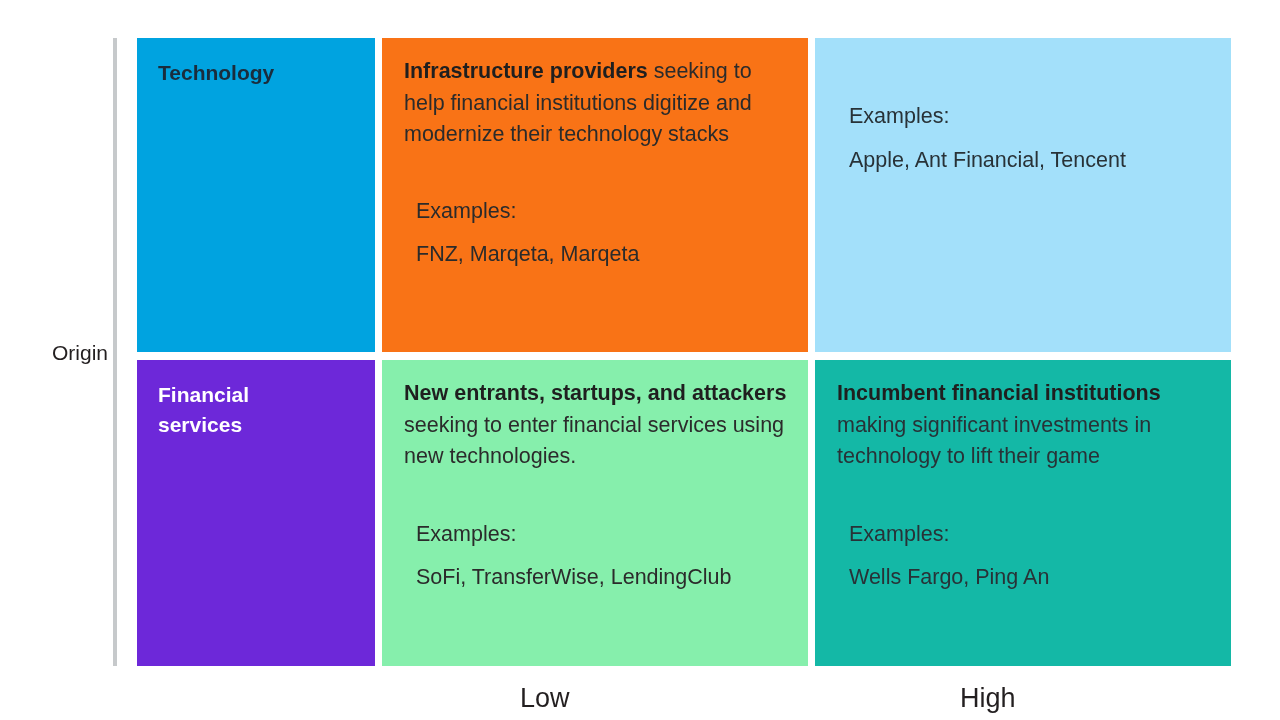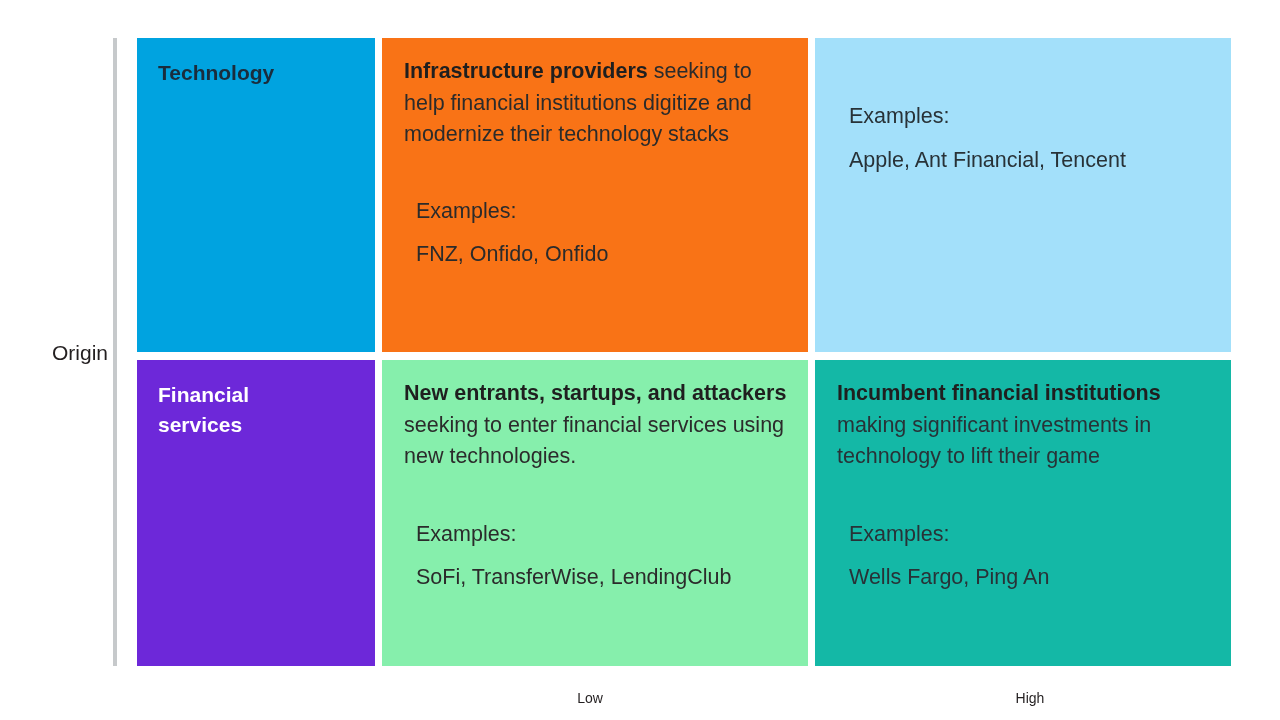--- a/index.html
+++ b/index.html
@@ -111,24 +111,24 @@
 
   .examples-gap-tl { height: 33px; }
   .examples-gap-tr { height: 33px; }
   .examples-gap-bl { height: 34px; }
   .examples-gap-br { height: 34px; }
 
   
   .x-tick {
     position: absolute;
     top: 684px;
-    font-size: 14px;
+    font-size: 27px;
     line-height: 28px;
     color: #231f20;
-    text-align: center;
+    text-align: left;
   }
   .x-low  { left: 520px; width: 140px; }
   .x-high { left: 960px; width: 140px; }
 </style>
 </head>
 <body>
 
 <div id="canvas">
 
   <div class="y-axis-label">Origin</div>
@@ -137,21 +137,21 @@
   <div class="grid">
 
     <div class="cell rowhead rowhead-tech">
       <div class="rowhead-text">Technology</div>
     </div>
 
     <div class="cell content c-tl">
       <p class="body-text"><span class="lead">Infrastructure providers</span><span> seeking to help financial institutions digitize and modernize their technology stacks</span></p>
       <div class="examples-gap-tl"></div>
       <div class="examples">Examples:</div>
-      <div class="examples">FNZ, Onfido, Onfido</div>
+      <div class="examples">FNZ, Marqeta, Marqeta</div>
     </div>
 
     <div class="cell content c-tr">
       <div class="examples-gap-tr"></div>
       <div class="examples">Examples:</div>
       <div class="examples">Apple, Ant Financial, Tencent</div>
     </div>
 
     <div class="cell rowhead rowhead-fs">
       <div class="rowhead-text" style="white-space: pre-line;">Financial

